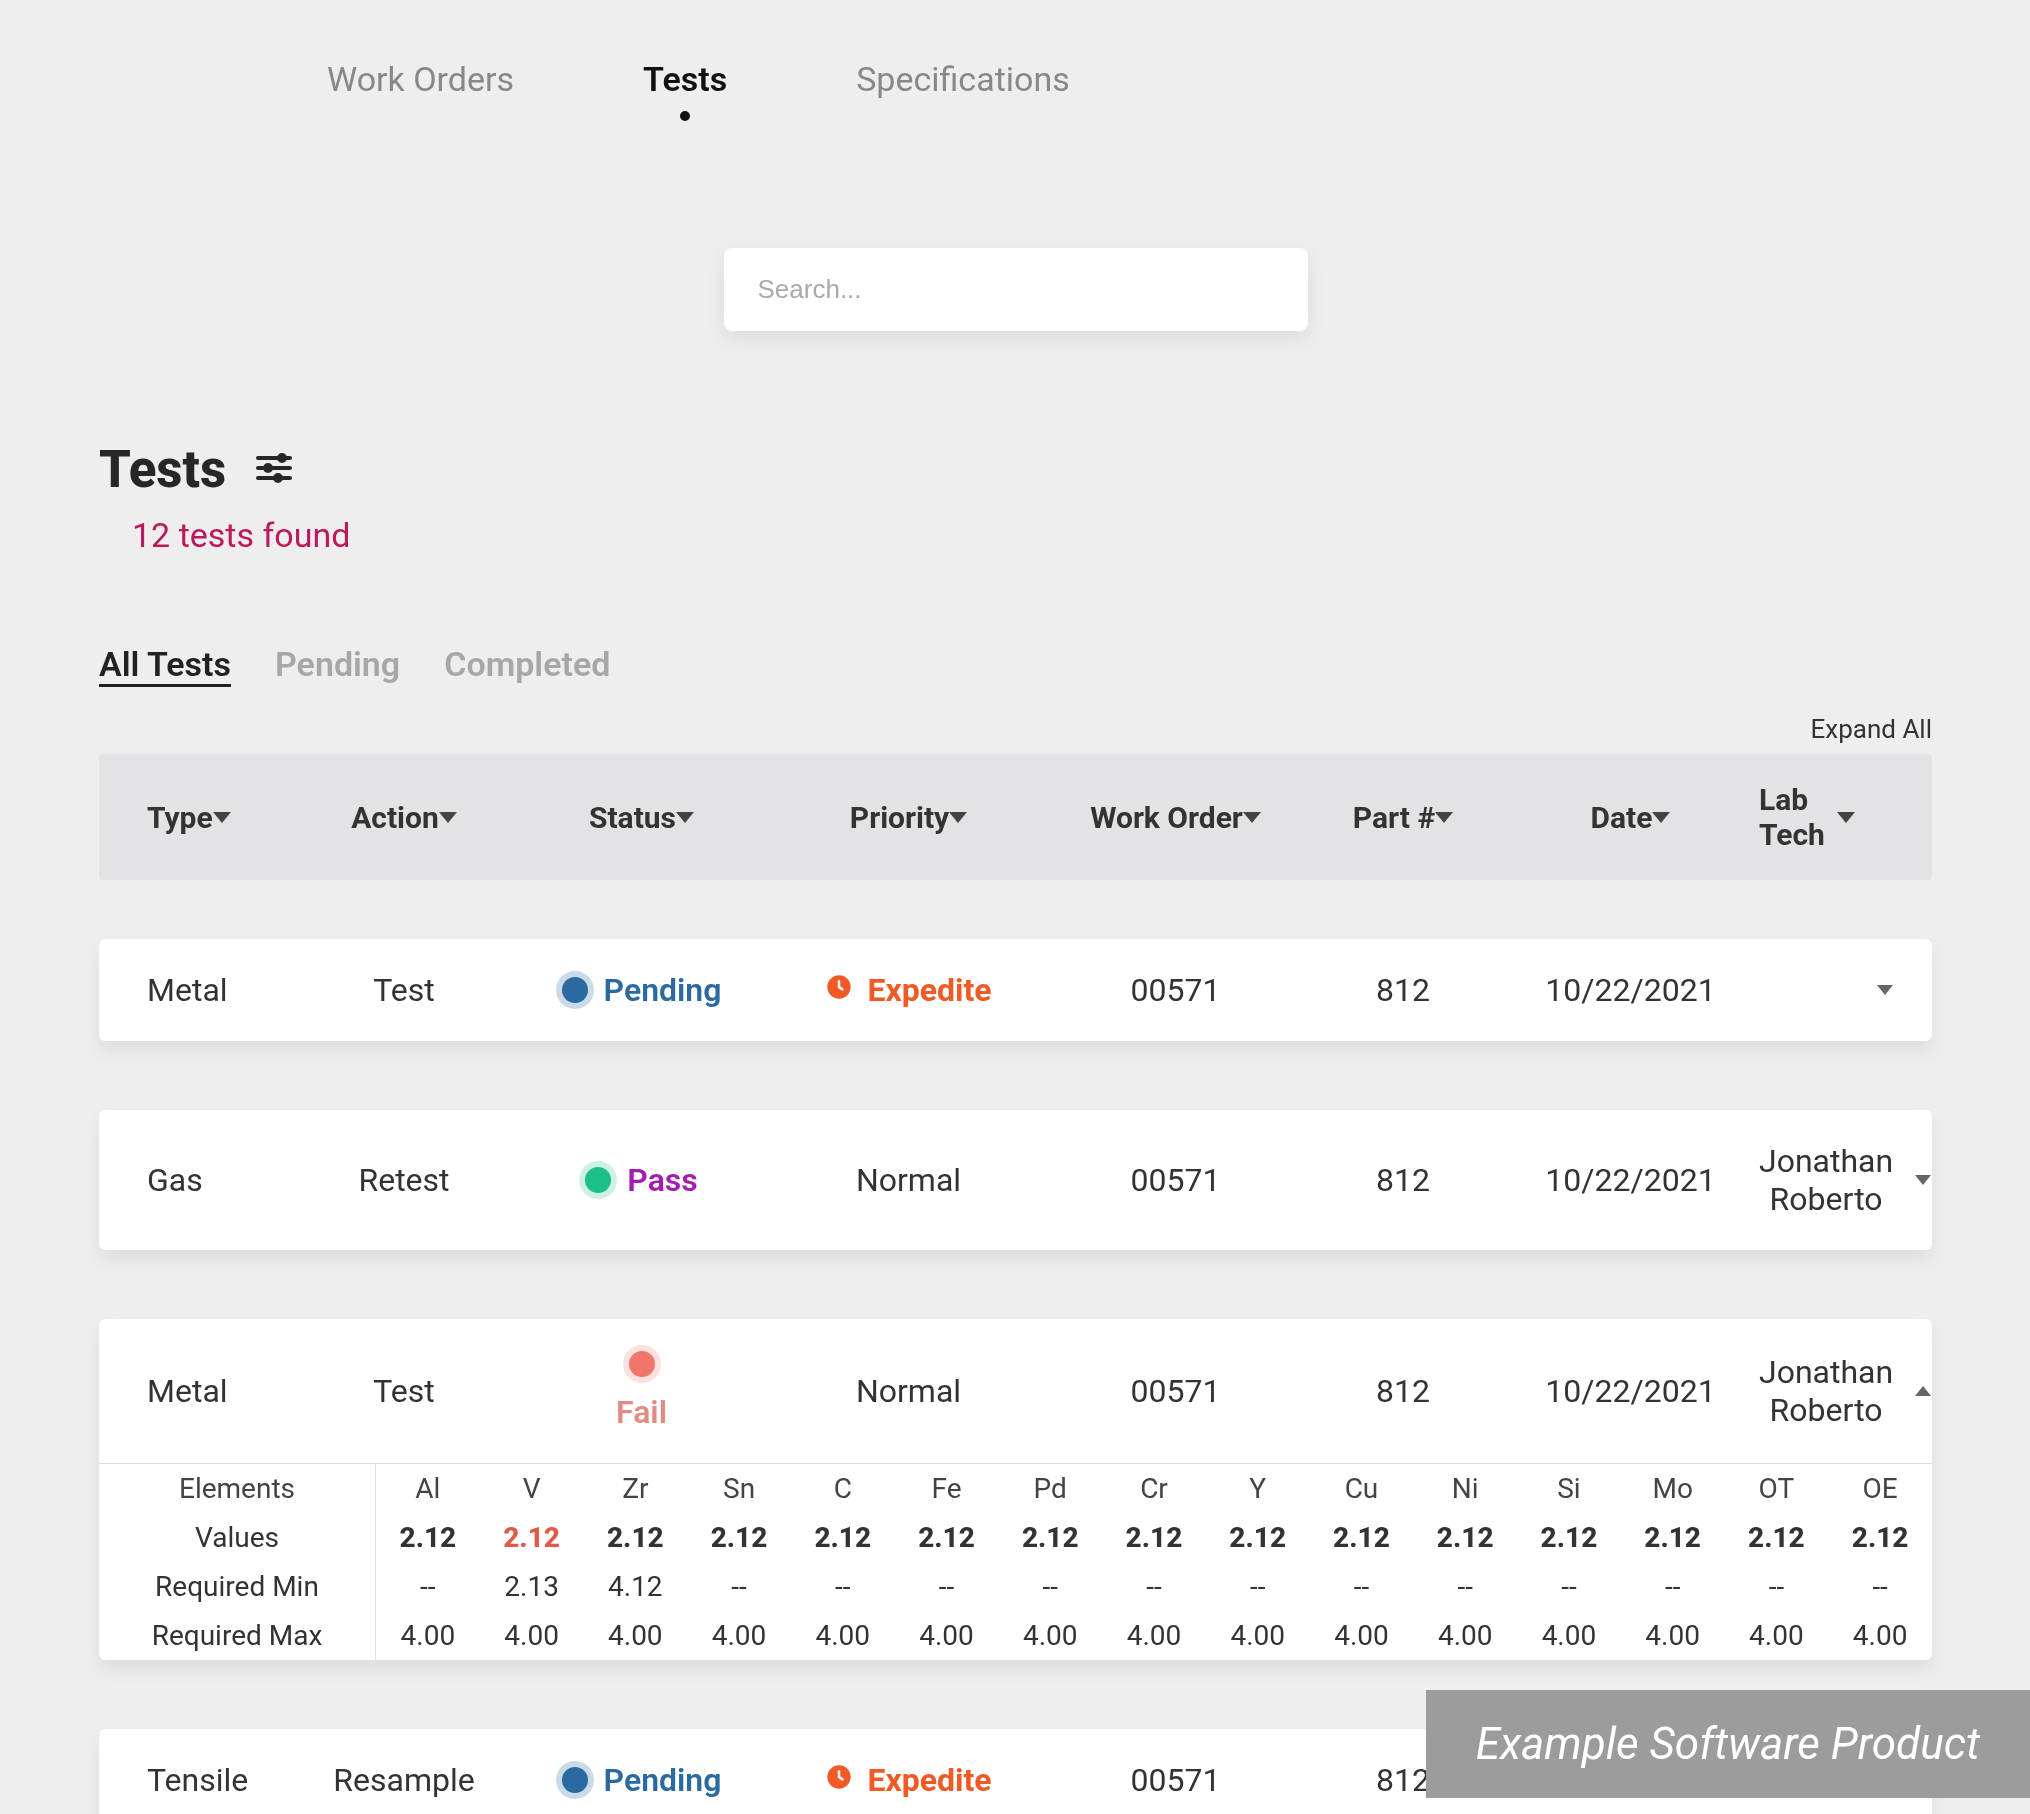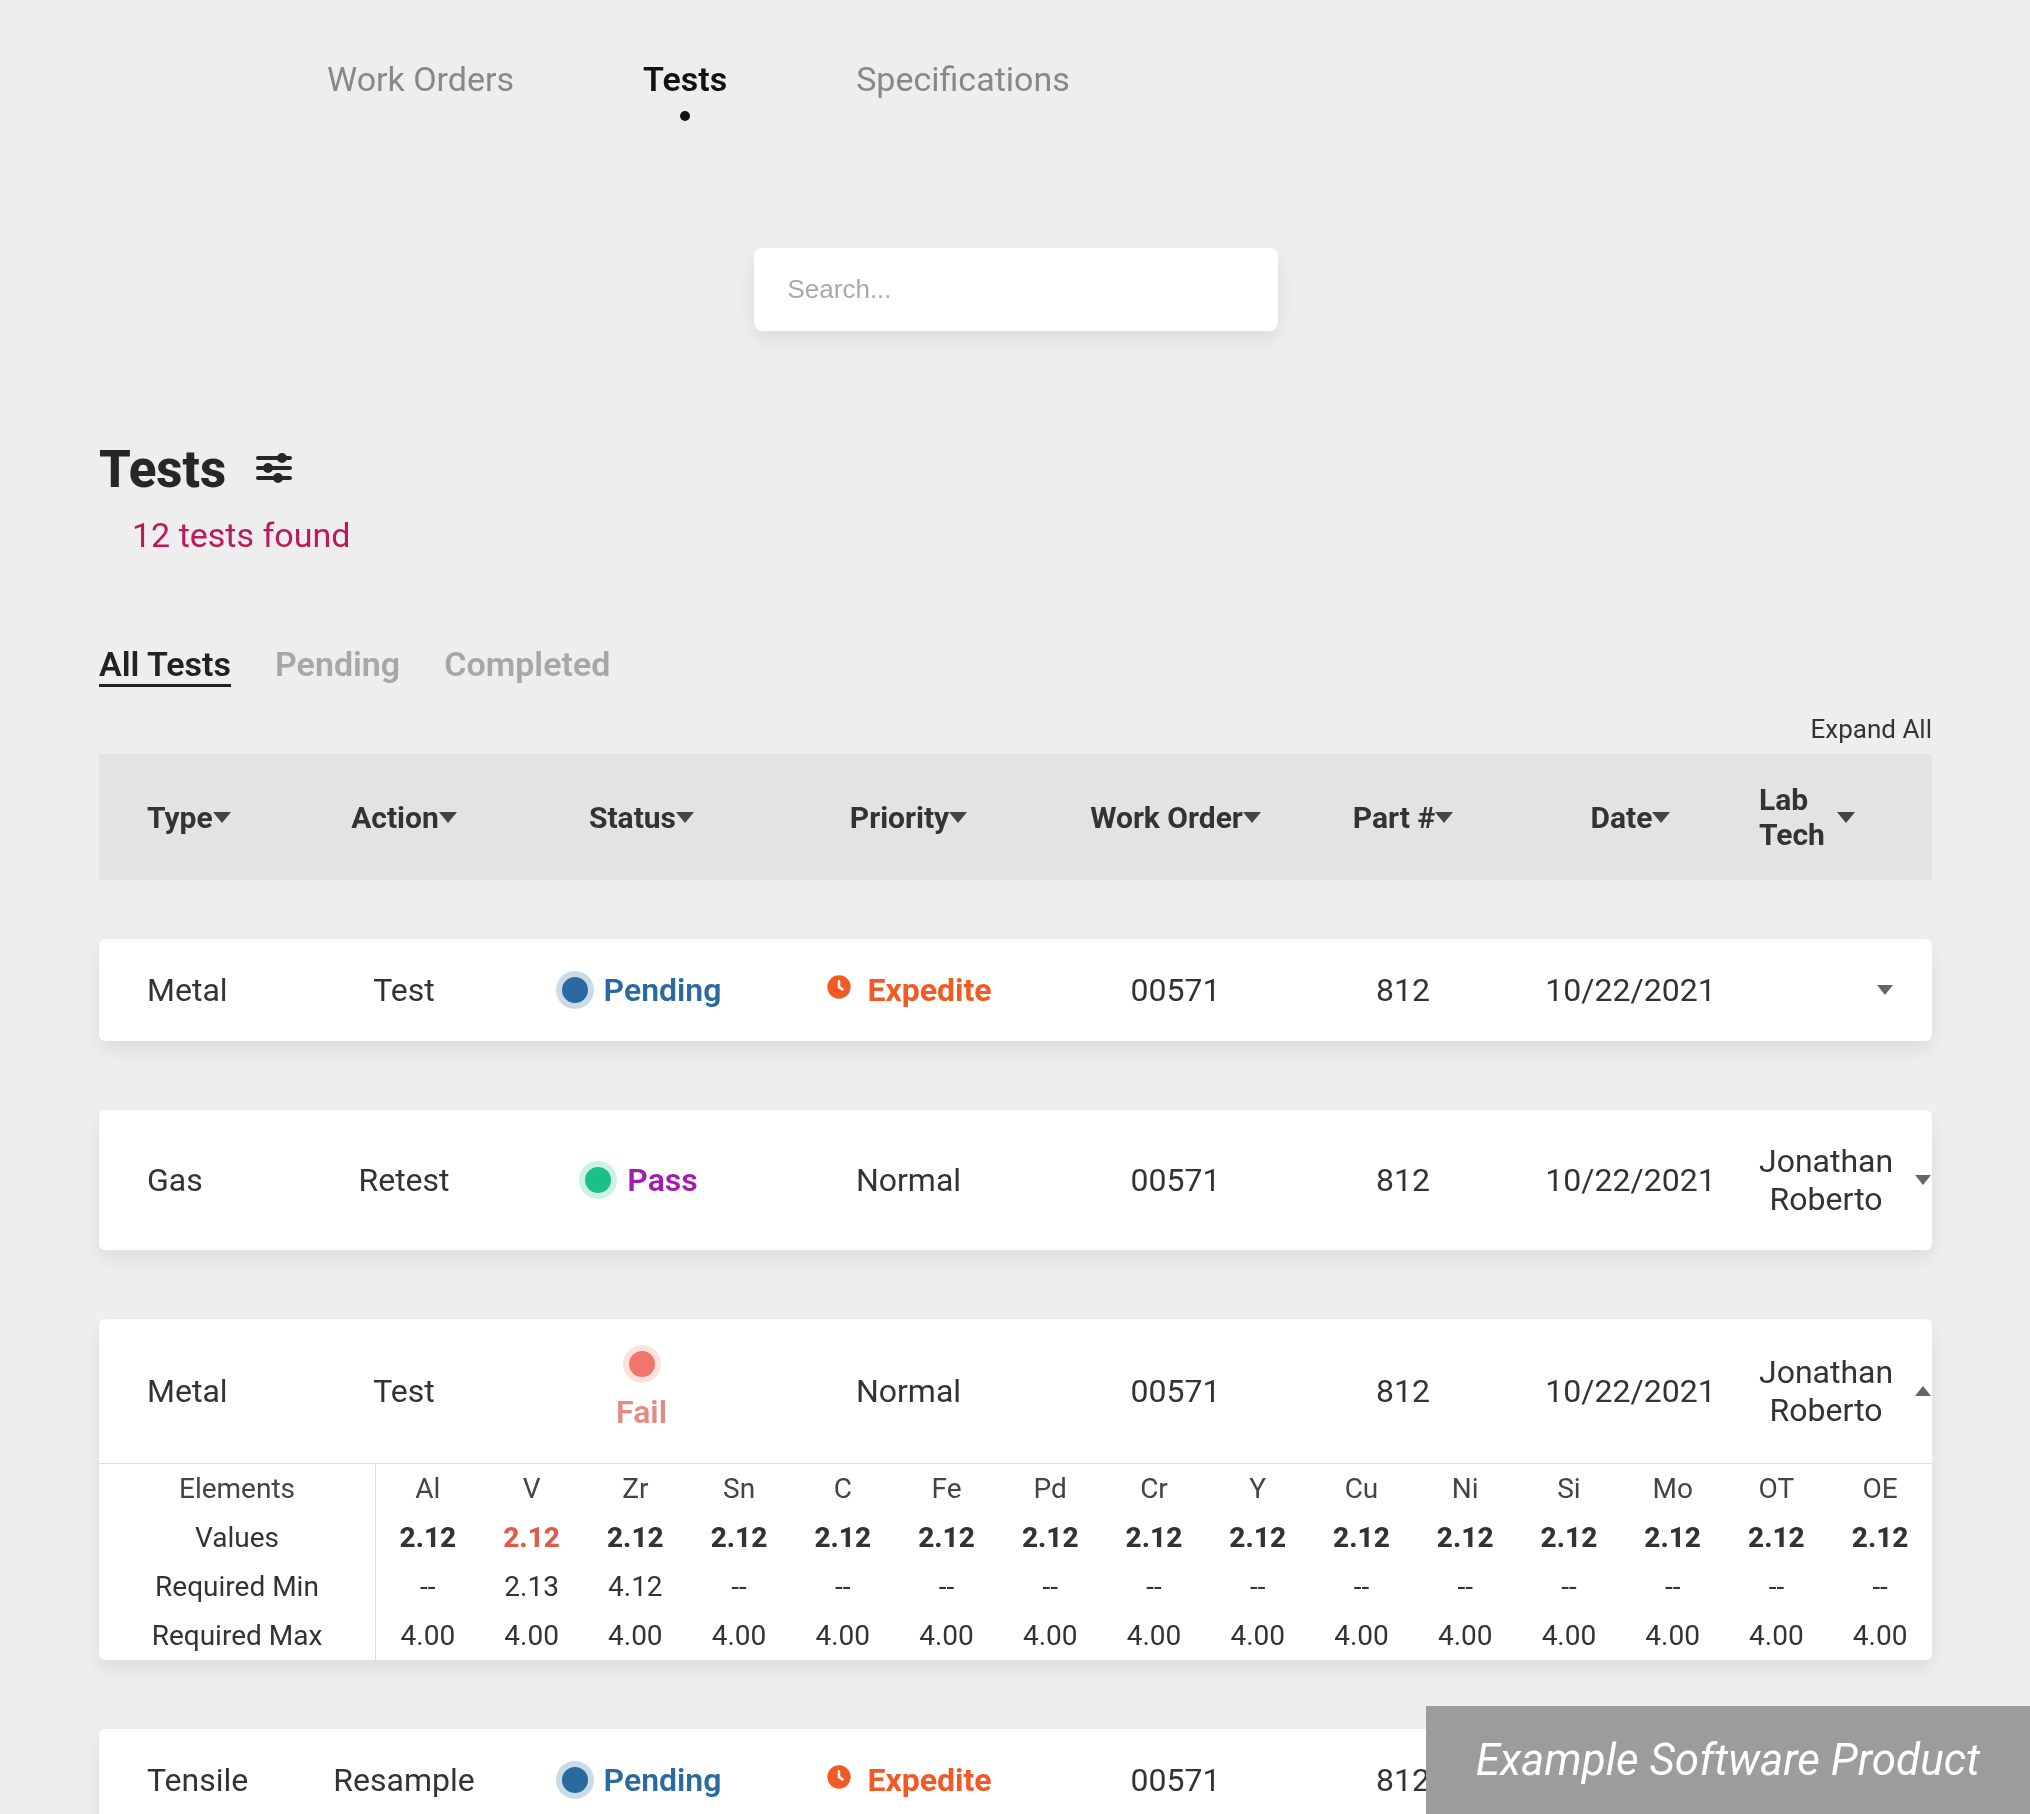--- a/index.html
+++ b/index.html
@@ -57,21 +57,21 @@
       color: #fff;
       font-size: 22px;
       font-weight: 700;
       width: 34px; height: 34px;
       border-radius: 50%;
       display: flex; align-items: center; justify-content: center;
     }
 
     .search-wrap { display: flex; justify-content: center; margin-top: 119px; }
     .search {
-      width: 524px;
+      width: 584px;
       background: #fff;
       border-radius: 8px;
       box-shadow: 0 8px 20px rgba(0,0,0,0.08);
       padding: 26px 34px;
     }
     .search input {
       border: none; outline: none;
       font-size: 26px;
       width: 100%;
       color: #333;
@@ -175,21 +175,21 @@
       padding: 8px 18px;
       text-align: center;
     }
     .detail .dcell { text-align:center; padding: 8px 4px; }
     .detail .hdr { color:#444; }
     .detail .val { font-weight:800; }
     .detail .val.bad { color:#e05a47; }
 
     .watermark {
       position: fixed;
-      bottom: 0; right: 0;
+      bottom: 16px; right: 0;
       background: #9c9c9c;
       color: #fff;
       font-style: italic;
       font-size: 44px;
       padding: 28px 50px;
     }
   </style>
 </head>
 <body>
 

